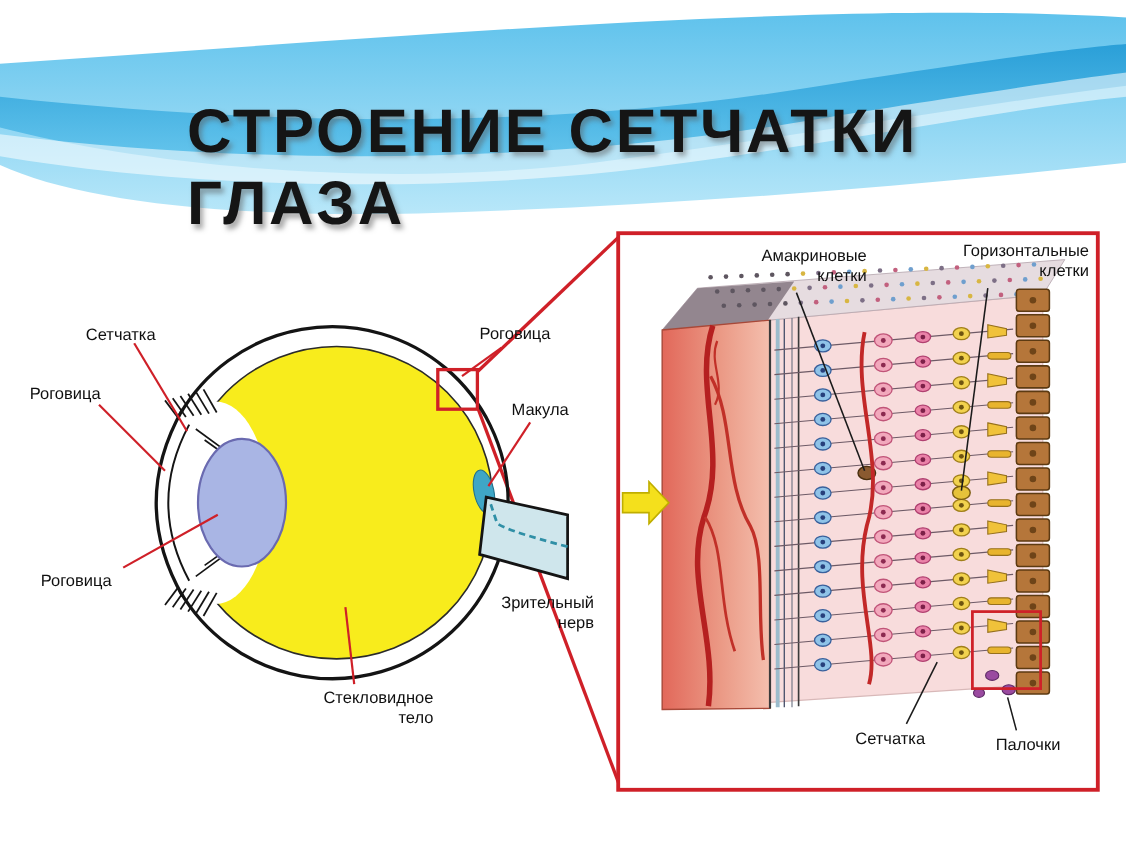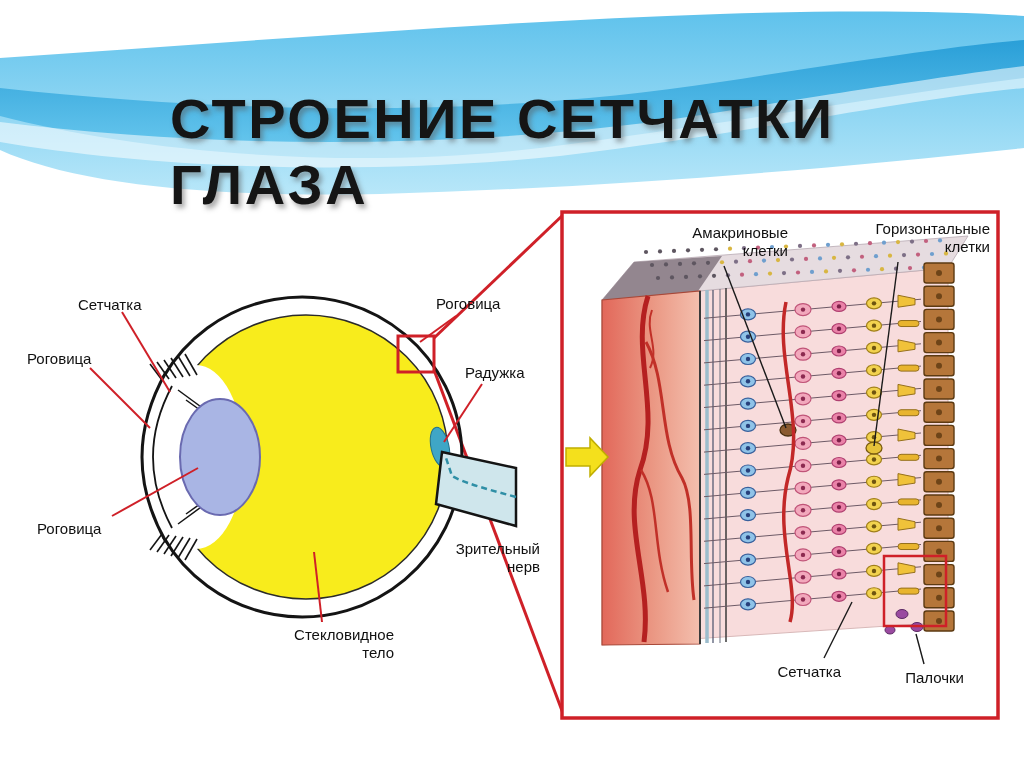--- a/index.html
+++ b/index.html
@@ -377,21 +377,21 @@
   </g>
 </svg>
 
 <h1 class="title">СТРОЕНИЕ СЕТЧАТКИ
 ГЛАЗА</h1>
 
 <div class="lbl" style="left:78px;top:296px">Сетчатка</div>
 <div class="lbl" style="left:27px;top:350px">Роговица</div>
 <div class="lbl" style="left:37px;top:520px">Роговица</div>
 <div class="lbl" style="left:436px;top:295px">Роговица</div>
-<div class="lbl" style="left:465px;top:364px">Радужка</div>
+<div class="lbl" style="left:465px;top:364px">Макула</div>
 <div class="lbl ctr" style="left:424px;top:540px;width:116px">Зрительный
 нерв</div>
 <div class="lbl ctr" style="left:242px;top:626px;width:152px">Стекловидное
 тело</div>
 
 <div class="lbl ctr" style="left:648px;top:224px;width:140px">Амакриновые
 клетки</div>
 <div class="lbl ctr" style="left:826px;top:220px;width:164px">Горизонтальные
 клетки</div>
 <div class="lbl ctr" style="left:757px;top:663px;width:84px">Сетчатка</div>

